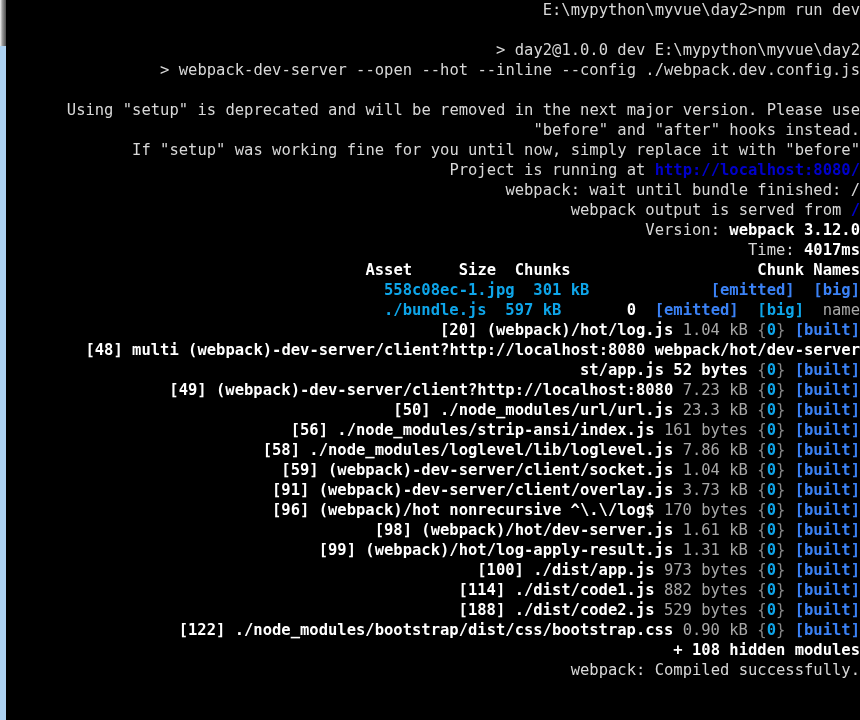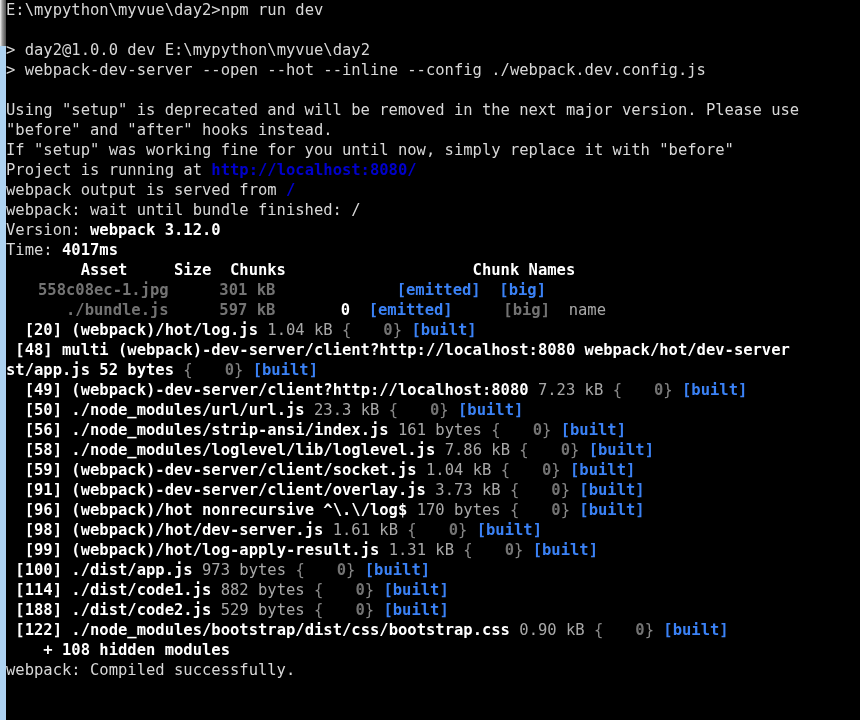--- a/index.html
+++ b/index.html
@@ -6,29 +6,29 @@
   body{width:860px;height:720px;overflow:hidden;font-family:"DejaVu Sans Mono","Liberation Mono",monospace;}
   #term{position:relative;width:860px;height:720px;background:#000;}
 
   
   #scrollbar{position:absolute;left:0;top:0;width:6px;height:720px;
     background:#aed3f2;}
   #scroll-thumb{position:absolute;left:0;top:0;width:6px;height:46px;
     background:linear-gradient(to right,#f3f3f3,#9a9a9a 40%,#4c4c4c);}
 
   #screen{position:absolute;left:6px;top:0;width:854px;height:720px;
-    overflow:hidden;}
+    overflow:hidden;text-align:right;}
 
   .line{height:20px;line-height:20px;font-size:15.5px;white-space:pre;
     color:#c0c0c0;letter-spacing:0px;}
   .blank{height:20px;}
 
   .w   {color:#d8d8d8;}            
   .bw  {color:#ffffff;font-weight:bold;}  
-  .yel {color:#737373;font-weight:bold;margin-left:32px;}  
+  .yel {color:#0ea5e9;font-weight:bold;}  
   .grn {color:#3b82f6;font-weight:bold;}  
   .blu {color:#0000cc;font-weight:bold;margin-top:39px;}  
   .dim {color:#a8a8a8;}            
   .brc {color:#888888;}            
 </style>
 </head>
 <body>
 
 <div id="term">
 
@@ -47,23 +47,23 @@
     <div class="line"><span class="w">&gt;</span> <span class="w">webpack-dev-server --open --hot --inline --config ./webpack.dev.config.js</span></div>
 
     <div class="blank"></div>
 
     <div class="line"><span class="w">Using "setup" is deprecated and will be removed in the next major version. Please use</span></div>
     <div class="line"><span class="w">"before" and "after" hooks instead.</span></div>
     <div class="line"><span class="w">If "setup" was working fine for you until now, simply replace it with "before"</span></div>
 
     <div class="line"><span class="w">Project is running at </span><span class="blu">http://localhost:8080/</span></div>
 
+    <div class="line"><span class="w">webpack: wait until bundle finished: </span><span class="w">/</span></div>
+
     <div class="line"><span class="w">webpack output is served from </span><span class="blu">/</span></div>
-
-    <div class="line"><span class="w">webpack: wait until bundle finished: </span><span class="w">/</span></div>
 
     <div class="line"><span class="w">Version: </span><span class="bw">webpack 3.12.0</span></div>
     <div class="line"><span class="w">Time: </span><span class="bw">4017ms</span></div>
 
     <div class="line"><span class="bw">        Asset     Size  Chunks                    Chunk Names</span></div>
 
     <div class="line"><span class="yel">558c08ec-1.jpg</span><span class="w">  </span><span class="yel">301 kB</span><span class="w">             </span><span class="grn">[emitted]</span><span class="w">  </span><span class="grn">[big]</span></div>
 
     <div class="line"><span class="w">   </span><span class="yel">./bundle.js</span><span class="w">  </span><span class="yel">597 kB</span><span class="w">       </span><span class="bw">0</span><span class="w">  </span><span class="grn">[emitted]</span><span class="w">  </span><span class="yel">[big]</span><span class="w">  </span><span class="dim">name</span></div>
 

